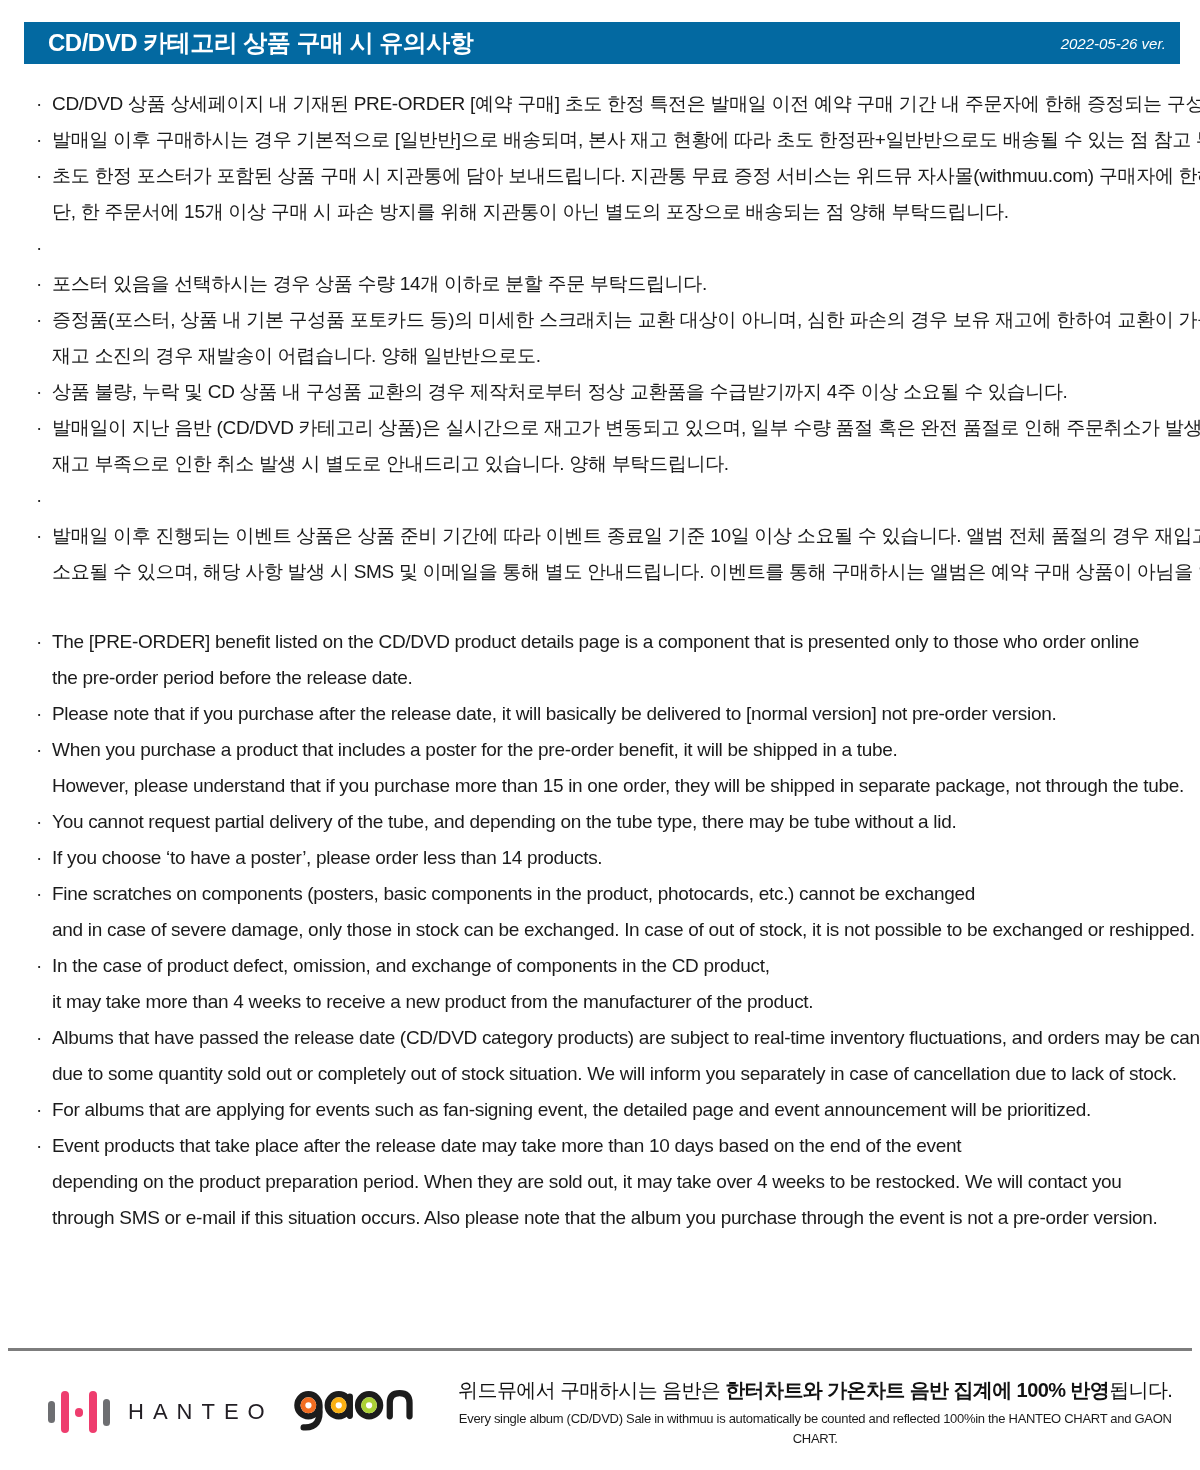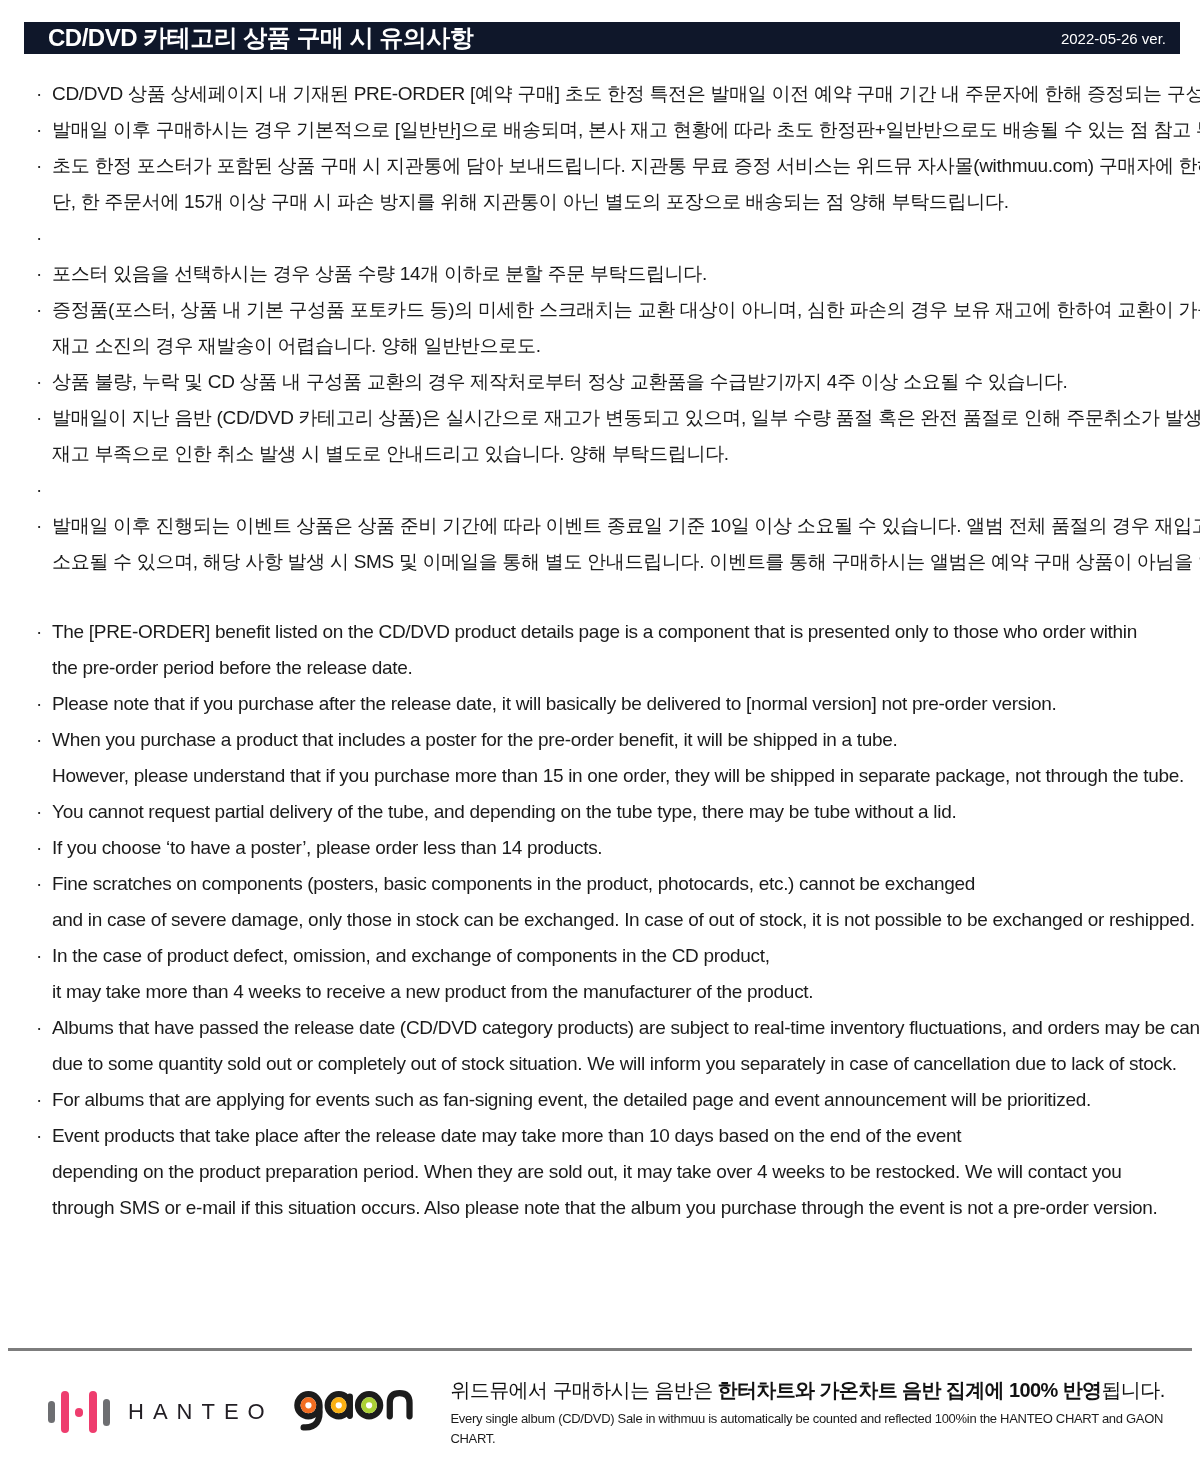--- a/index.html
+++ b/index.html
@@ -6,30 +6,30 @@
   html,body { background:#ffffff; }
   body {
     width:1200px; height:1470px;
     font-family:"Liberation Sans","DejaVu Sans",sans-serif;
     color:#1a1a1a;
     overflow:hidden;
     position:relative;
   }
   .header-bar {
     margin:22px 20px 0 24px;
-    height:32px;
-    background:#0f172a;
+    height:42px;
+    background:#0369a1;
     color:#ffffff;
     display:flex;
     align-items:center;
     justify-content:space-between;
     padding:0 14px 0 24px;
   }
   .header-title { font-size:24px; font-weight:bold; letter-spacing:-0.5px; }
-  .header-version { font-size:15px; font-weight:400; }
+  .header-version { font-size:15px; font-weight:400;font-style:italic; }
 
   .notes { margin-top:22px; padding-left:36px; padding-right:20px; }
   .note-line {
     display:flex;
     line-height:36px;
     font-size:19px;
     letter-spacing:-0.3px;
     white-space:nowrap;
   }
   .note-bullet { width:16px; flex:none; font-size:19px; color:#2a2a2a; }
@@ -55,21 +55,21 @@
   .h-bar.pink  { background:#ee3d6e; width:8px; }
   .h-dot { background:#ee3d6e; width:8px; height:9px; border-radius:5px; }
   .hanteo-word {
     margin-left:18px;
     font-size:22px;
     font-weight:500;
     letter-spacing:9px;
     color:#221e24;
   }
   .gaon-logo { margin-left:20px; display:block; }
-  .footer-text { margin-left:34px; }
+  .footer-text { margin-left:34px;text-align:center; }
   .footer-ko { font-size:20px; letter-spacing:-0.6px; color:#121212; line-height:30px; }
   .footer-ko .bold { font-weight:bold; }
   .footer-en { font-size:13px; letter-spacing:-0.3px; color:#1c1c1c; margin-top:4px; line-height:20px; }
 </style>
 </head>
 <body>
 
 <div class="header-bar">
   <span class="header-title">CD/DVD 카테고리 상품 구매 시 유의사항</span>
   <span class="header-version">2022-05-26 ver.</span>
@@ -145,21 +145,21 @@
         <span class="note-bullet" style="visibility: hidden;">·</span>
         <span class="note-text">소요될 수 있으며, 해당 사항 발생 시 SMS 및 이메일을 통해 별도 안내드립니다. 이벤트를 통해 구매하시는 앨범은 예약 구매 상품이 아님을 알려드립니다.</span>
       </div>
 
   </div>
   <div class="section-gap"></div>
   <div>
 
       <div class="note-line">
         <span class="note-bullet" style="visibility: visible;">·</span>
-        <span class="note-text">The [PRE-ORDER] benefit listed on the CD/DVD product details page is a component that is presented only to those who order within</span>
+        <span class="note-text">The [PRE-ORDER] benefit listed on the CD/DVD product details page is a component that is presented only to those who order online</span>
       </div>
 
       <div class="note-line">
         <span class="note-bullet" style="visibility: hidden;">·</span>
         <span class="note-text">the pre-order period before the release date.</span>
       </div>
 
       <div class="note-line">
         <span class="note-bullet" style="visibility: visible;">·</span>
         <span class="note-text">Please note that if you purchase after the release date, it will basically be delivered to [normal version] not pre-order version.</span>

